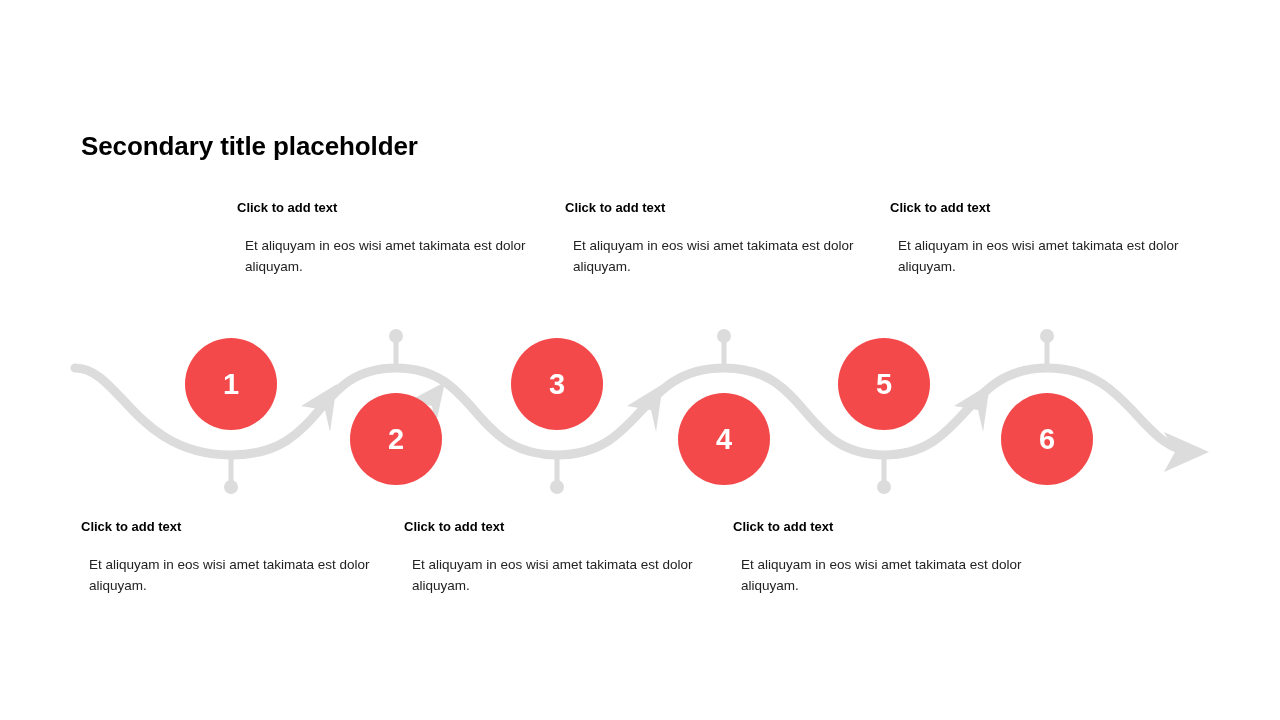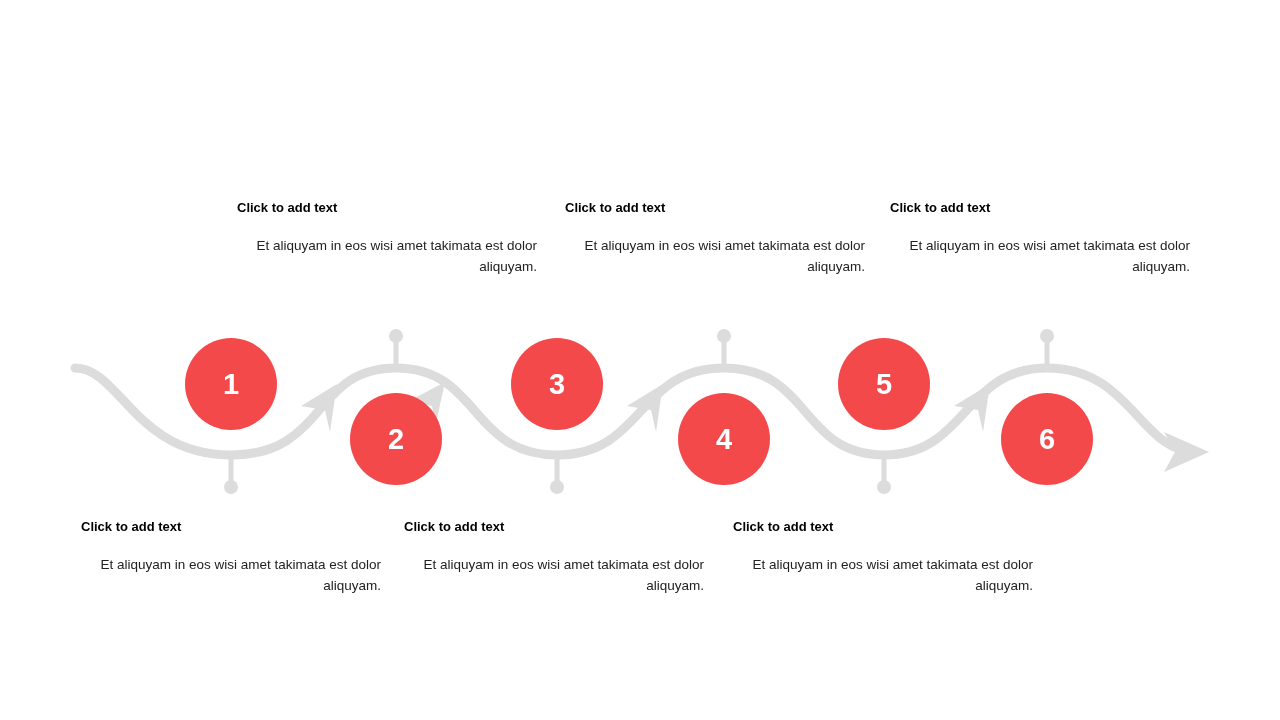--- a/index.html
+++ b/index.html
@@ -46,22 +46,21 @@
     font-weight: bold;
     color: #000000;
     margin: 0 0 16px 0;
     line-height: 22px;
     white-space: nowrap;
   }
   .block-body {
     font-size: 13.5px;
     line-height: 21px;
     color: #222222;
-    margin: 0;
-    text-align: right;
+    margin: 8px;
   }
 
   
   .block-top-1 { left: 237px; top: 197px; }
   .block-top-2 { left: 565px; top: 197px; }
   .block-top-3 { left: 890px; top: 197px; }
 
   
   .block-bot-1 { left: 81px;  top: 516px; }
   .block-bot-2 { left: 404px; top: 516px; }
@@ -98,20 +97,21 @@
   .c3 { left: 511px;  top: 338px; }
   .c4 { left: 678px;  top: 393px; }
   .c5 { left: 838px;  top: 338px; }
   .c6 { left: 1001px; top: 393px; }
 </style>
 </head>
 <body>
 
 <div id="slide">
 
+  <div class="slide-title">Secondary title placeholder</div>
 
   <svg id="flow-svg" viewBox="0 0 1280 220" xmlns="http://www.w3.org/2000/svg">
 
     <g>
       <path d="M 75,68
                C 120,68 135,155 231,155
                C 327,155 312,68 396,68
                C 480,68 470,155 557,155
                C 644,155 637,68 724,68
                C 811,68 800,155 884,155

